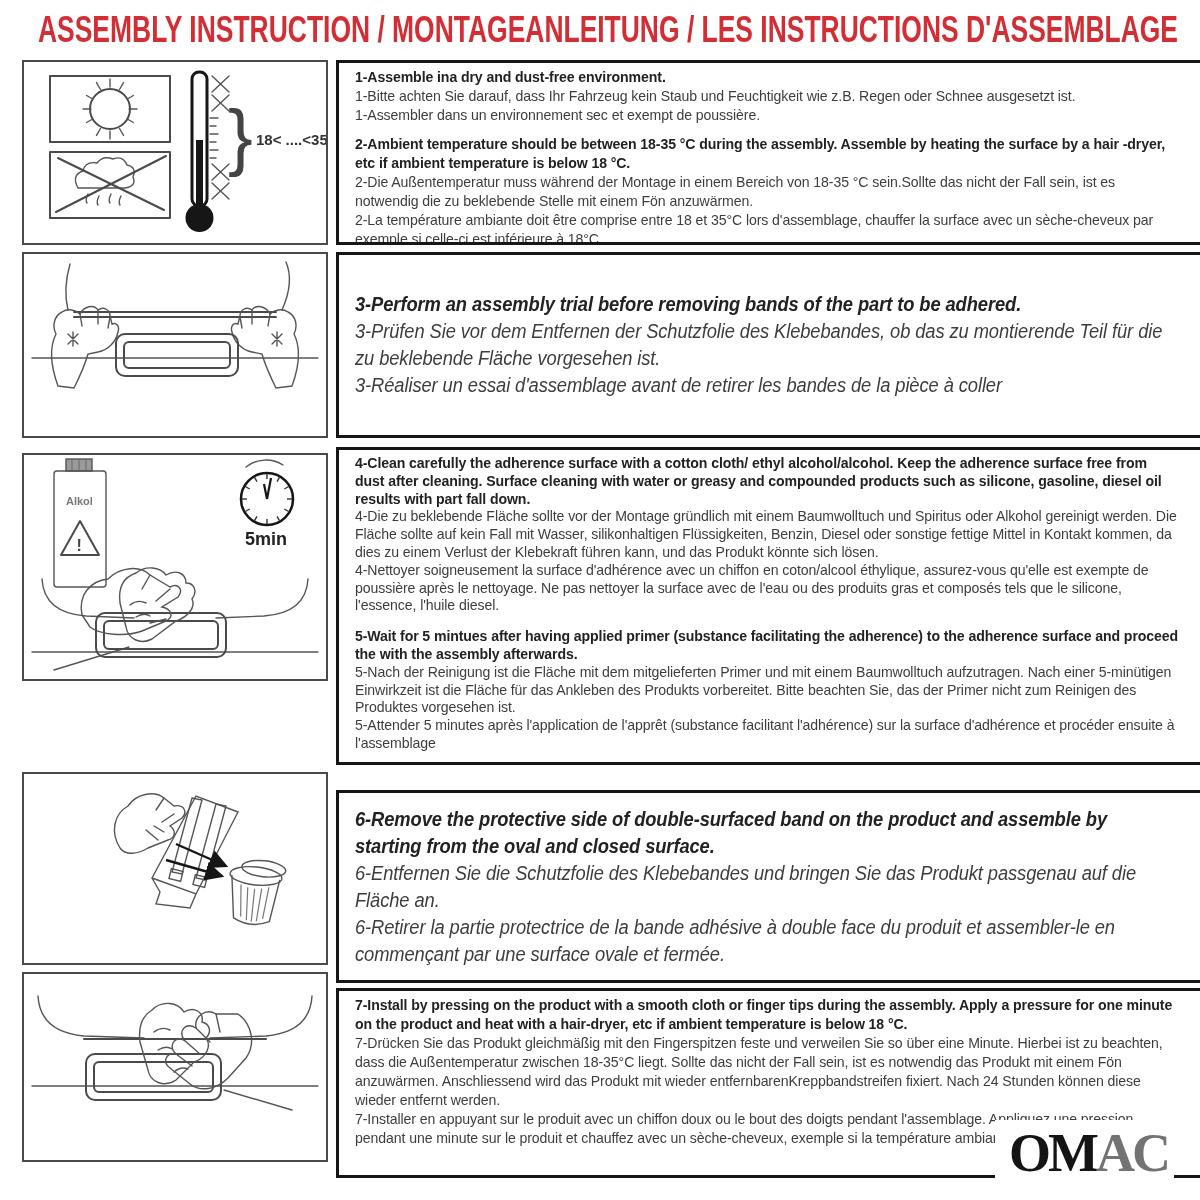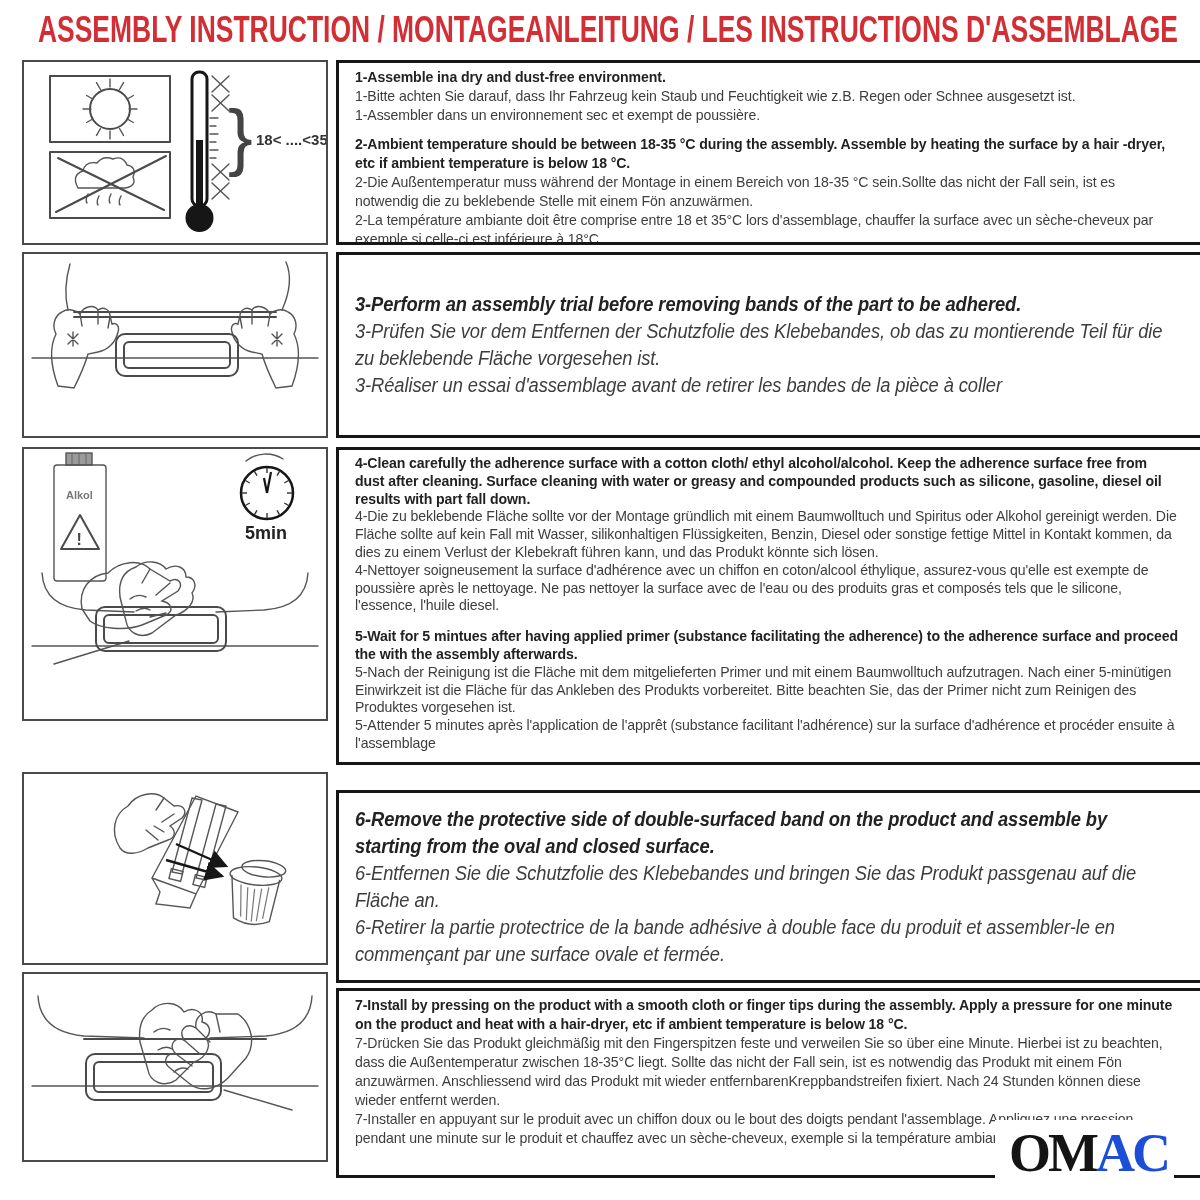--- a/index.html
+++ b/index.html
@@ -28,21 +28,21 @@
   .spacer-s{height:10px;}
   .tight .spacer-s{height:13px;}
   svg text{font-family:"Liberation Sans",sans-serif;}
   .brand-logo{
     position:absolute;left:995px;top:1120px;height:66px;background:#fff;
     padding:0 6px 0 14px;display:flex;align-items:center;
     font-family:Liberation Serif, serif;font-weight:bold;font-size:54px;
     letter-spacing:-3px;line-height:1;
   }
   .brand-logo .lg-black{color:#141414;}
-  .brand-logo .lg-red{color:#1d4ed8;}
+  .brand-logo .lg-red{color:#737373;}
   .ln{stroke:#4a4a4a;stroke-width:2;fill:none;stroke-linecap:round;stroke-linejoin:round;}
   .lnthin{stroke:#555;stroke-width:1.4;fill:none;stroke-linecap:round;}
   .blk{stroke:#161616;fill:none;}
 </style>
 </head>
 <body>
 
 <div class="title-wrap">
   <svg width="1150" height="46">
     <text x="0" y="36" font-size="37" font-weight="bold" fill="#d12f35" textLength="1140" lengthAdjust="spacingAndGlyphs">ASSEMBLY INSTRUCTION / MONTAGEANLEITUNG / LES INSTRUCTIONS D'ASSEMBLAGE</text>
@@ -155,21 +155,21 @@
   <div class="text-box large vcenter" style="top:0;height:186px">
     <div class="paras">
         <div class="para bold">3-Perform an assembly trial before removing bands of the part to be adhered.</div>
         <div class="para">3-Prüfen Sie vor dem Entfernen der Schutzfolie des Klebebandes, ob das zu montierende Teil für die zu beklebende Fläche vorgesehen ist.</div>
         <div class="para">3-Réaliser un essai d'assemblage avant de retirer les bandes de la pièce à coller</div>
       </div>
   </div>
 </div>
 
 <div class="row" style="top:447px">
-  <div class="illus-box" style="top:0;height:274px">
+  <div class="illus-box" style="top:6px;height:228px">
     <svg width="302" height="314" viewBox="0 0 302 314">
       <g>
         <rect x="42" y="4" width="26" height="12" fill="#9a9a9a" stroke="#555" stroke-width="1.4"></rect>
         <line x1="48" y1="4" x2="48" y2="16" stroke="#666" stroke-width="1"></line>
         <line x1="55" y1="4" x2="55" y2="16" stroke="#666" stroke-width="1"></line>
         <line x1="62" y1="4" x2="62" y2="16" stroke="#666" stroke-width="1"></line>
         <rect x="30" y="16" width="52" height="116" rx="3" fill="#fff" class="lnthin" stroke-width="2"></rect>
         <text x="42" y="50" font-size="11" font-weight="bold" fill="#777">Alkol</text>
         <g>
           <path d="M56,66 L75,100 L37,100 Z" class="ln" stroke-width="2.5"></path>

